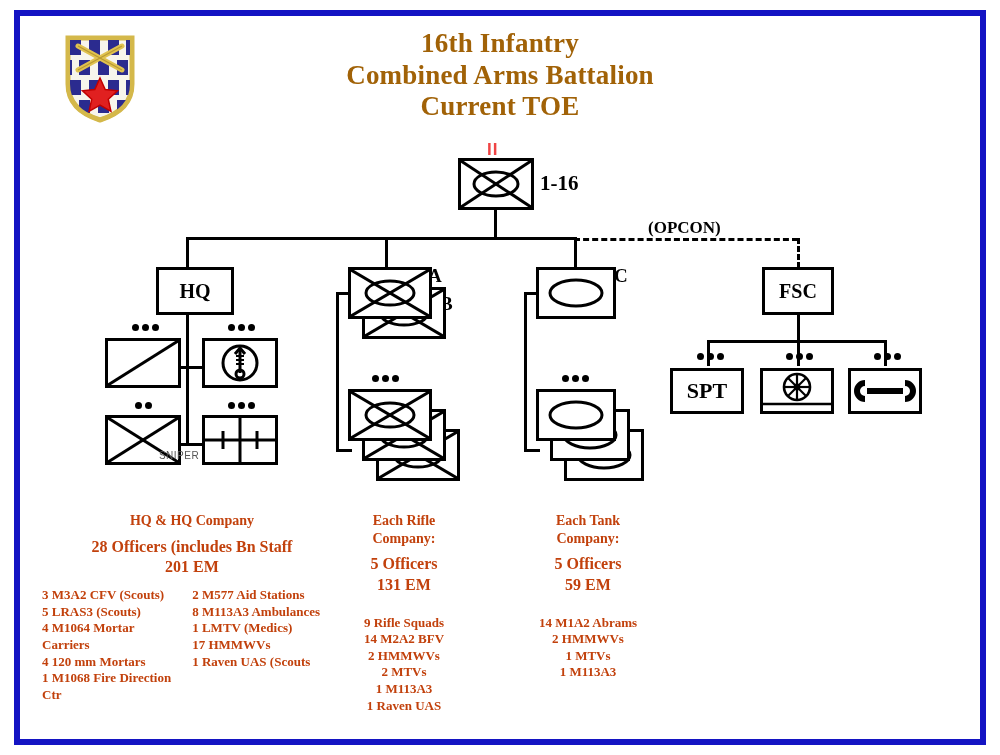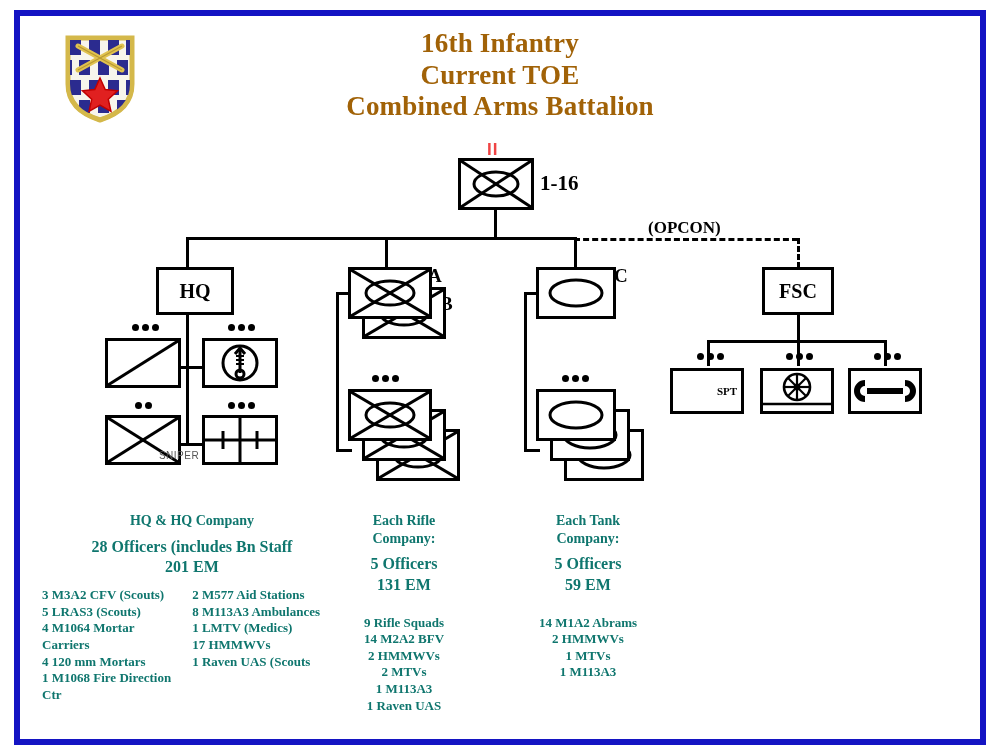--- a/index.html
+++ b/index.html
@@ -101,21 +101,21 @@
   }
   .dashv{
     position:absolute;width:0;
     border-left:3px dashed #000;
   }
 
   
   .tblock{
     position:absolute;
     font-family:"Liberation Serif", serif;
-    color:#0f766e;
+    color:#c2410c;
   }
   .tb-title{
     font-weight:bold;font-size:14px;text-align:center;line-height:1.25;
   }
   .tb-sub{
     font-weight:bold;font-size:16px;text-align:center;line-height:1.3;margin-top:7px;
   }
   .tb-list{
     font-weight:bold;font-size:13px;line-height:1.28;margin-top:19px;
   }
@@ -129,22 +129,22 @@
   }
 </style>
 </head>
 <body>
 
 <div class="page">
   <div class="frame"></div>
 
   <div class="title">
     <div>16th Infantry</div>
+    <div>Combined Arms Battalion</div>
     <div>Current TOE</div>
-    <div>Combined Arms Battalion</div>
   </div>
 
   <div class="crest">
     <svg width="76" height="92" viewBox="0 0 76 92">
       <defs>
         <clipPath id="shieldclip">
           <path d="M6 6 H70 V52 Q70 78 38 88 Q6 78 6 52 Z"></path>
         </clipPath>
       </defs>
       <path d="M6 6 H70 V52 Q70 78 38 88 Q6 78 6 52 Z" fill="#f7f5ec" stroke="#d4b84a" stroke-width="5"></path>
@@ -359,21 +359,21 @@
   <div class="vline" style="left:707px;top:340px;height:26px;"></div>
   <div class="vline" style="left:797px;top:340px;height:26px;"></div>
   <div class="vline" style="left:884px;top:340px;height:26px;"></div>
 
   <div class="dots" style="left:697px;top:353px;">
       <i></i>
       <i></i>
       <i></i>
     </div>
   <div class="mbox" style="left:670px;top:368px;width:74px;height:46px;">
-    <div class="boxtext" style="font-size:11px;margin-left:20px;">SPT</div>
+    <div class="boxtext" style="font-size:22px;">SPT</div>
   </div>
 
   <div class="dots" style="left:786px;top:353px;">
       <i></i>
       <i></i>
       <i></i>
     </div>
   <div class="mbox" style="left:760px;top:368px;width:74px;height:46px;">
     <svg width="68" height="40" viewBox="0 0 68 40" style="position:absolute;left:0;top:0;">
       <circle cx="34" cy="16" r="13" fill="none" stroke="#000" stroke-width="2.6"></circle>

